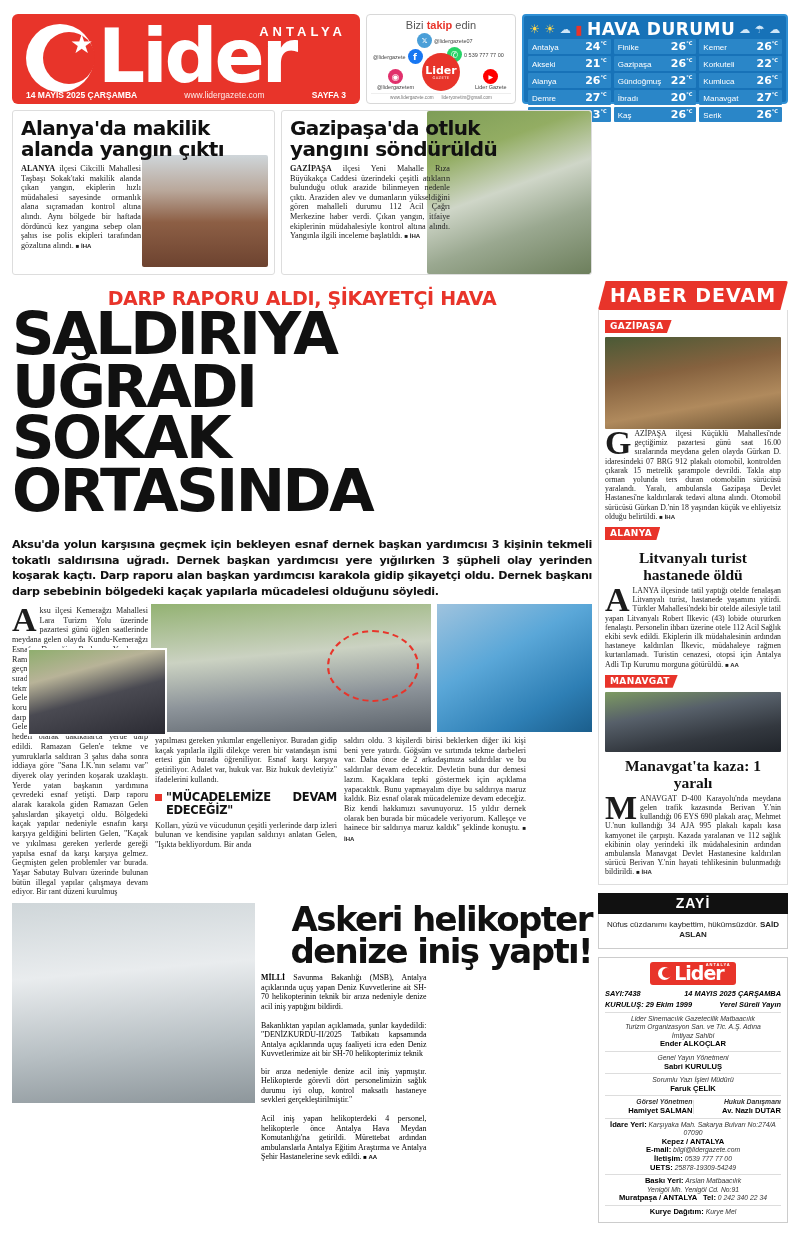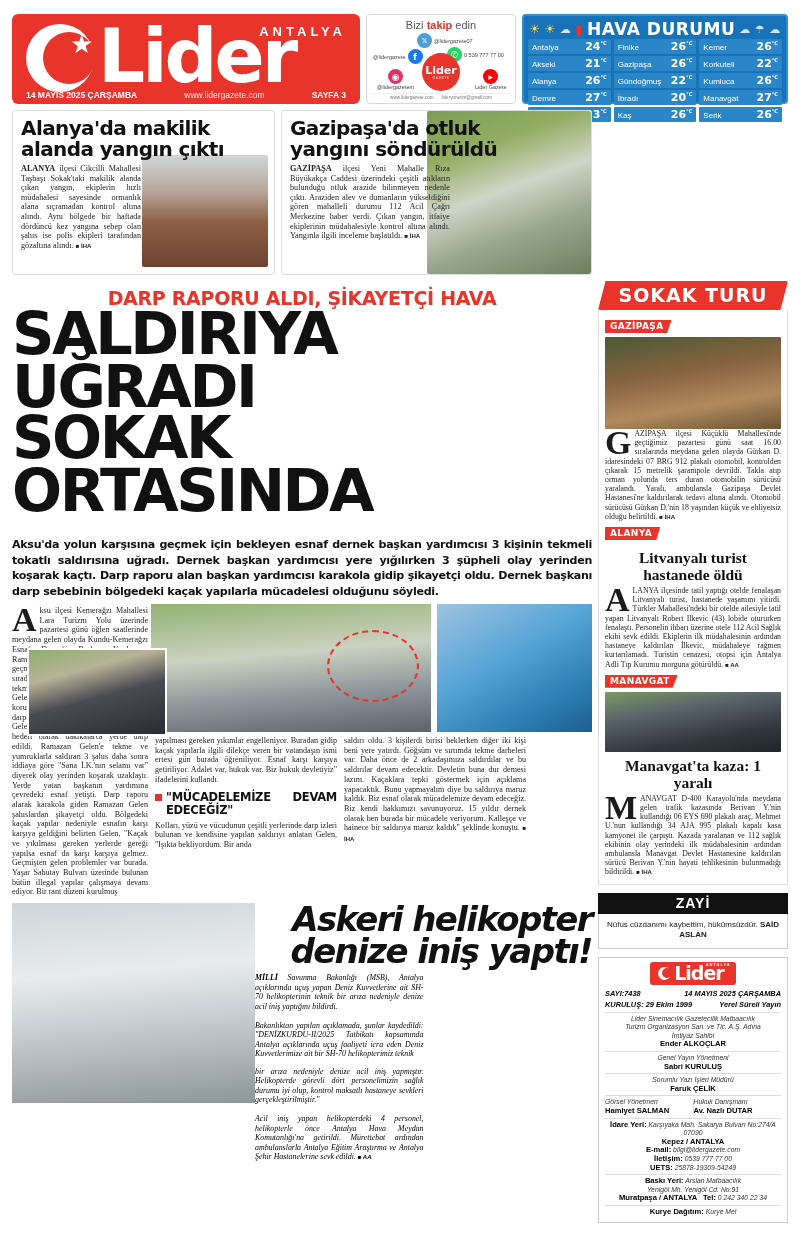--- a/index.html
+++ b/index.html
@@ -164,21 +164,21 @@
   .src-tag { font-size:6px; font-weight:bold; font-family:"Liberation Sans",sans-serif; }
 
   .main-photo-wrap { position:absolute; }
   .mp-top { left:139px; top:-2px; width:280px; height:128px; }
   .mp-right { left:425px; top:-2px; width:155px; height:128px; }
   .mp-man { position:absolute; left:15px; top:42px; width:140px; height:88px;
     border:2px solid #fff; }
   .circle-hl { position:absolute; border:2px dashed #e8342a; border-radius:50%; }
 
   
-  .heli { margin-top:6px; display:flex; gap:0;font-style:italic; }
+  .heli { margin-top:6px; display:flex; gap:6px; }
   .heli-photo { width:243px; height:200px; }
   .heli-right { flex:1; }
   .heli-head {
     font-family:"DejaVu Sans", sans-serif; font-weight:bold; font-size:34px;
     line-height:32px; letter-spacing:-1.6px; color:#111; text-align:right;
   }
   .heli-cols { display:flex; gap:8px; margin-top:6px;flex-direction:column; }
   .heli-cols .hc { width:50%; font-size:7.9px; line-height:9.5px; text-align:justify; }
   .heli-lead { font-variant:small-caps; font-weight:bold; }
 
@@ -226,21 +226,21 @@
     font-size:19px; letter-spacing:-1px; line-height:19px; }
   .imp-logo-inner .a { position:absolute; right:5px; top:0px; color:#fff; font-size:4px; letter-spacing:1px;
     font-family:"Liberation Sans",sans-serif; font-weight:bold; }
   .imp-row { display:flex; justify-content:space-between; font-size:7.4px;
     font-family:"Liberation Sans",sans-serif; font-style:italic; font-weight:bold; padding:1px 0; }
   .imp-sep { border-top:1px solid #ddd; margin:2px 0; }
   .imp-c { text-align:center; font-size:6.8px; font-family:"Liberation Sans",sans-serif;
     font-style:italic; color:#333; line-height:8.6px; }
   .imp-c b { font-style:normal; font-size:7.6px; color:#000; }
   .imp-two { display:flex; }
-  .imp-two > div { flex:1; text-align:left; }
+  .imp-two > div { flex:1; text-align:right;font-weight:bold; }
   .imp-two .divider { flex:none; width:1px; background:#ddd; margin:2px 0; }
 </style>
 </head>
 <body>
 
 <div class="page">
 
   <div class="masthead">
 
     <div class="logo-box">
@@ -444,21 +444,21 @@
               <span style="white-space:pre-line">bir arıza nedeniyle denize acil iniş yapmıştır. Helikopterde görevli dört personelimizin sağlık durumu iyi olup, kontrol maksatlı hastaneye sevkleri gerçekleştirilmiştir."
 
 Acil iniş yapan helikopterdeki 4 personel, helikopterle önce Antalya Hava Meydan Komutanlığı'na getirildi. Mürettebat ardından ambulanslarla Antalya Eğitim Araştırma ve Antalya Şehir Hastanelerine sevk edildi. </span><span class="src-tag">■ AA</span>
             </div>
           </div>
         </div>
       </div>
     </div>
 
     <div class="side-col">
-      <div class="haber-turu">SOKAK TURU</div>
+      <div class="haber-turu">HABER DEVAM</div>
 
       <div class="side-box">
 
         <div>
           <div class="loc-tag">GAZİPAŞA</div>
           <div class="side-photo ph-dirt"></div>
           <div class="side-body dropcap">
             <span>G</span><span>AZİPAŞA ilçesi Küçüklü Mahallesi'nde geçtiğimiz pazartesi günü saat 16.00 sıralarında meydana gelen olayda Gürkan D. idaresindeki 07 BRG 912 plakalı otomobil, kontrolden çıkarak 15 metrelik şarampole devrildi. Takla atıp orman yolunda ters duran otomobilin sürücüsü yaralandı. Yaralı, ambulansla Gazipaşa Devlet Hastanesi'ne kaldırılarak tedavi altına alındı. Otomobil sürücüsü Gürkan D.'nin 18 yaşından küçük ve ehliyetsiz olduğu belirtildi. </span><span class="src-tag">■ İHA</span>
           </div>
         </div>

